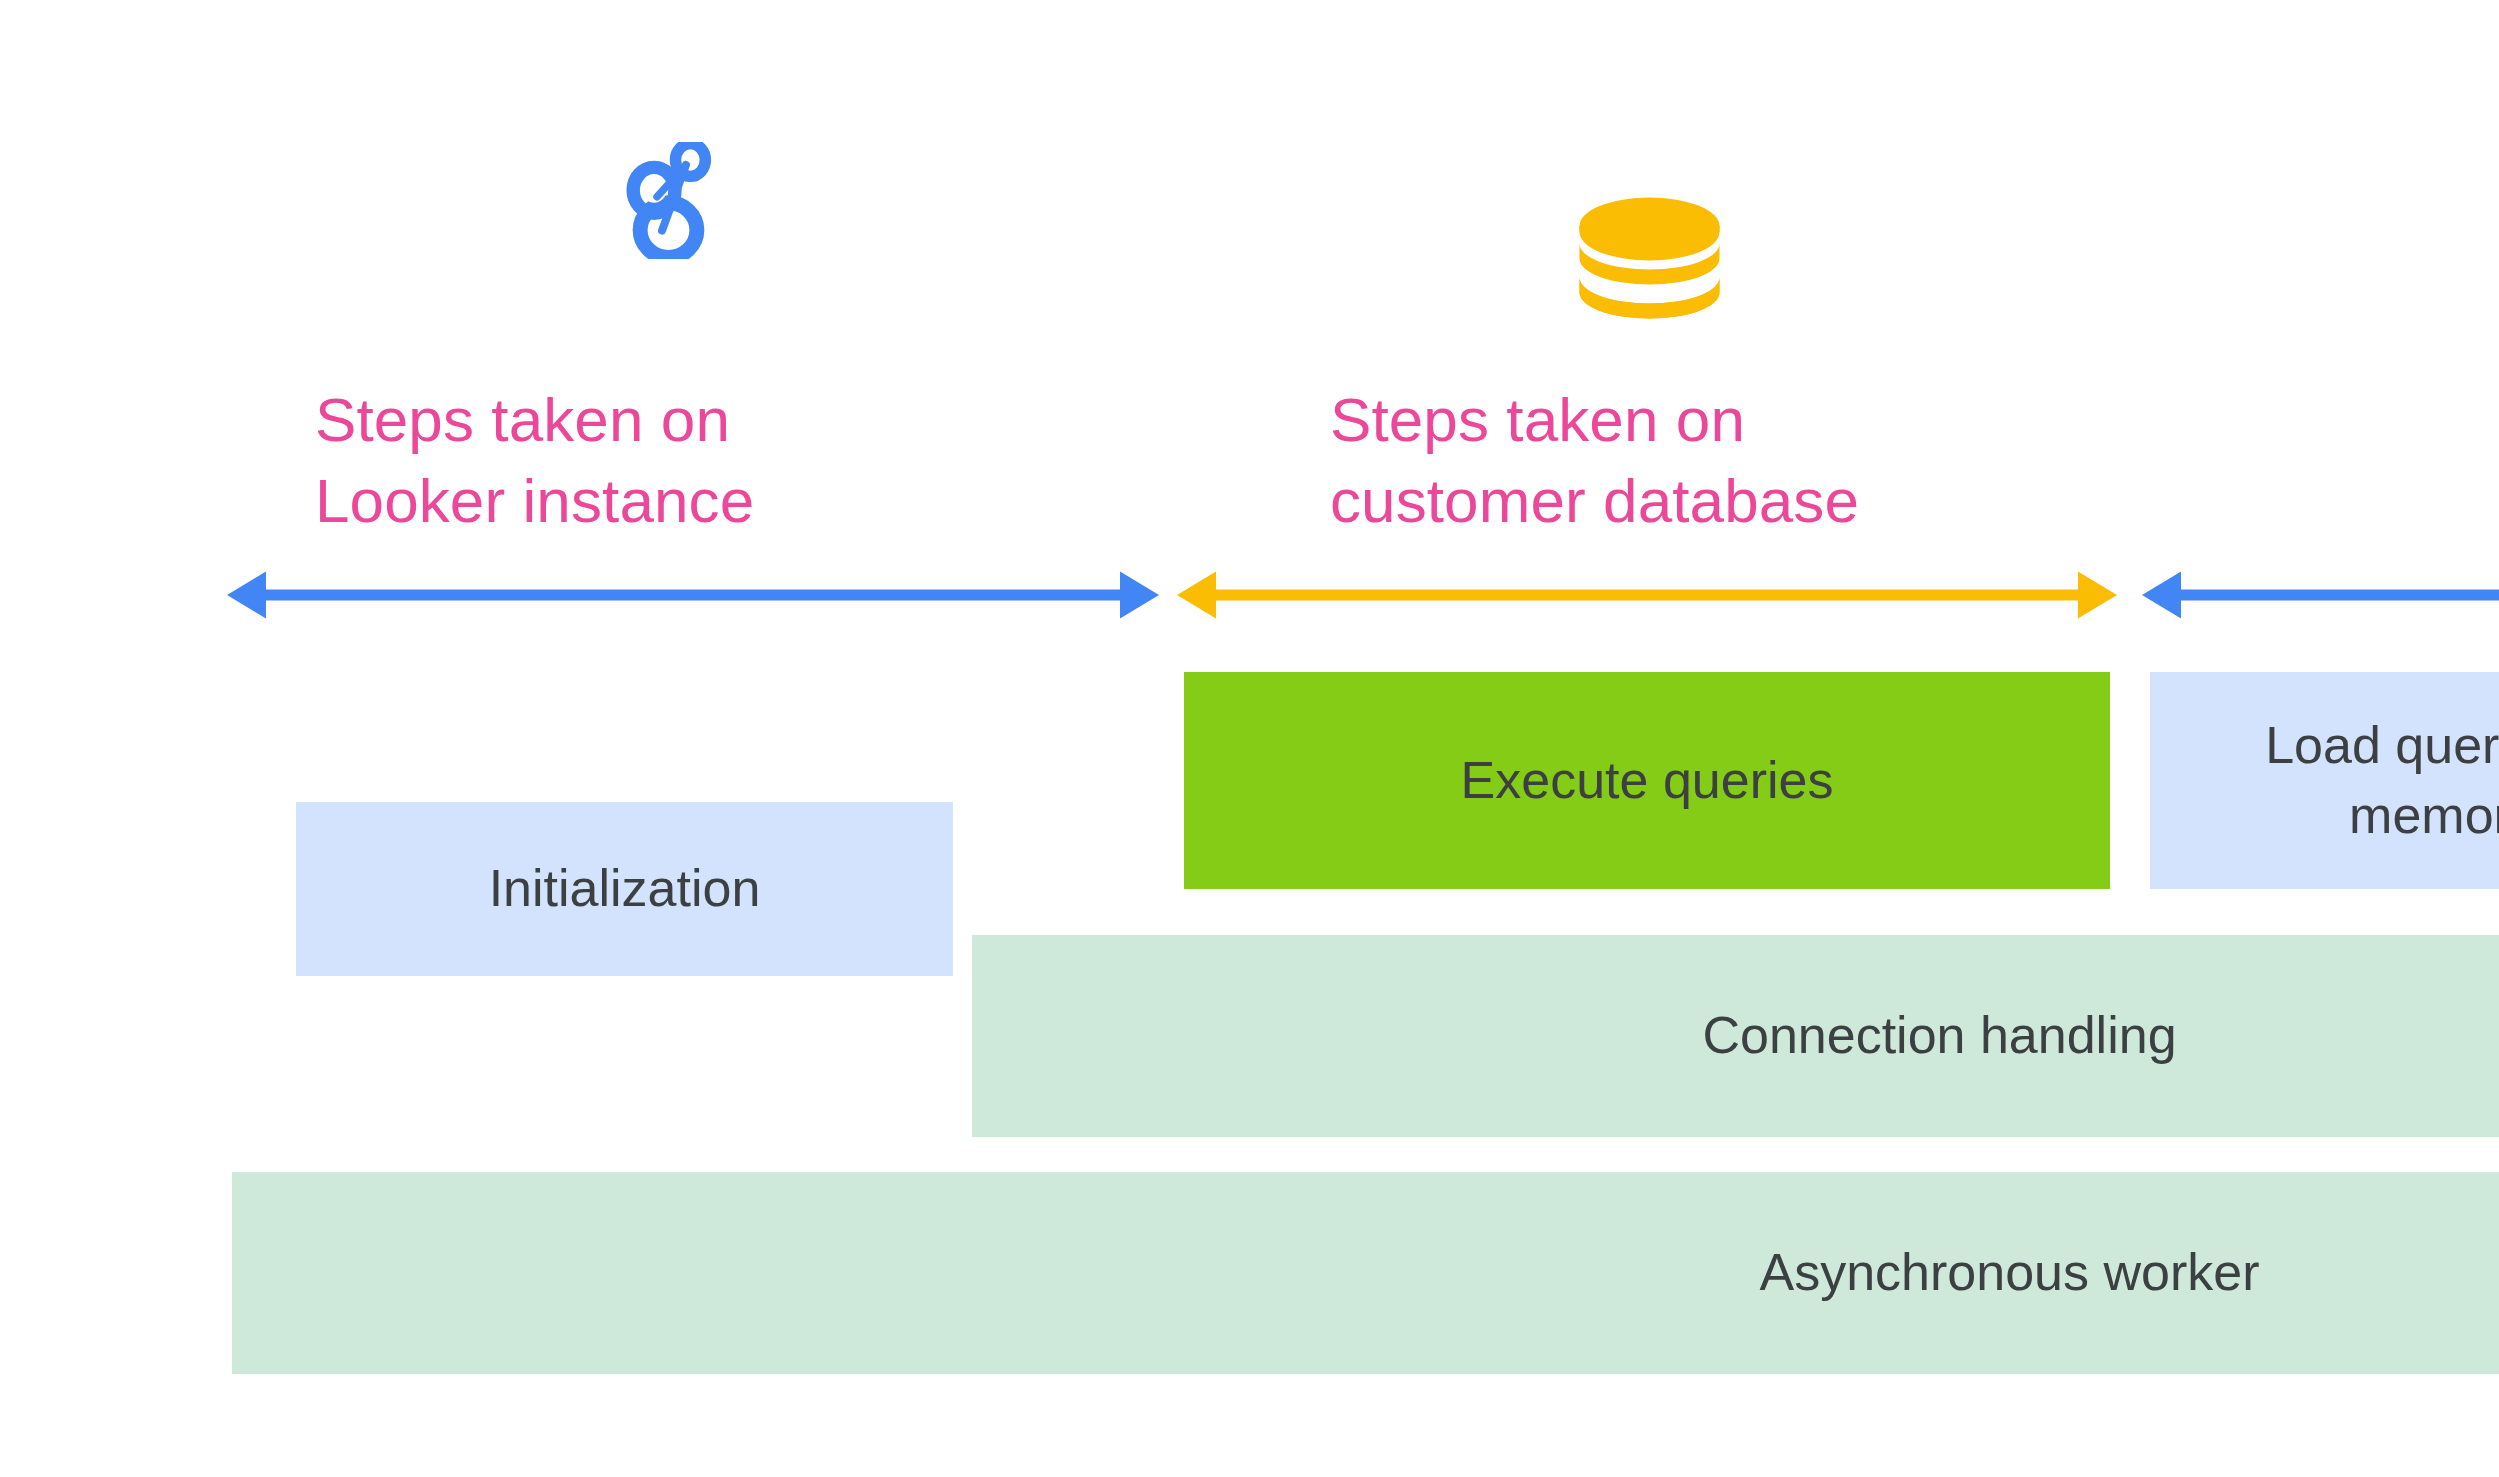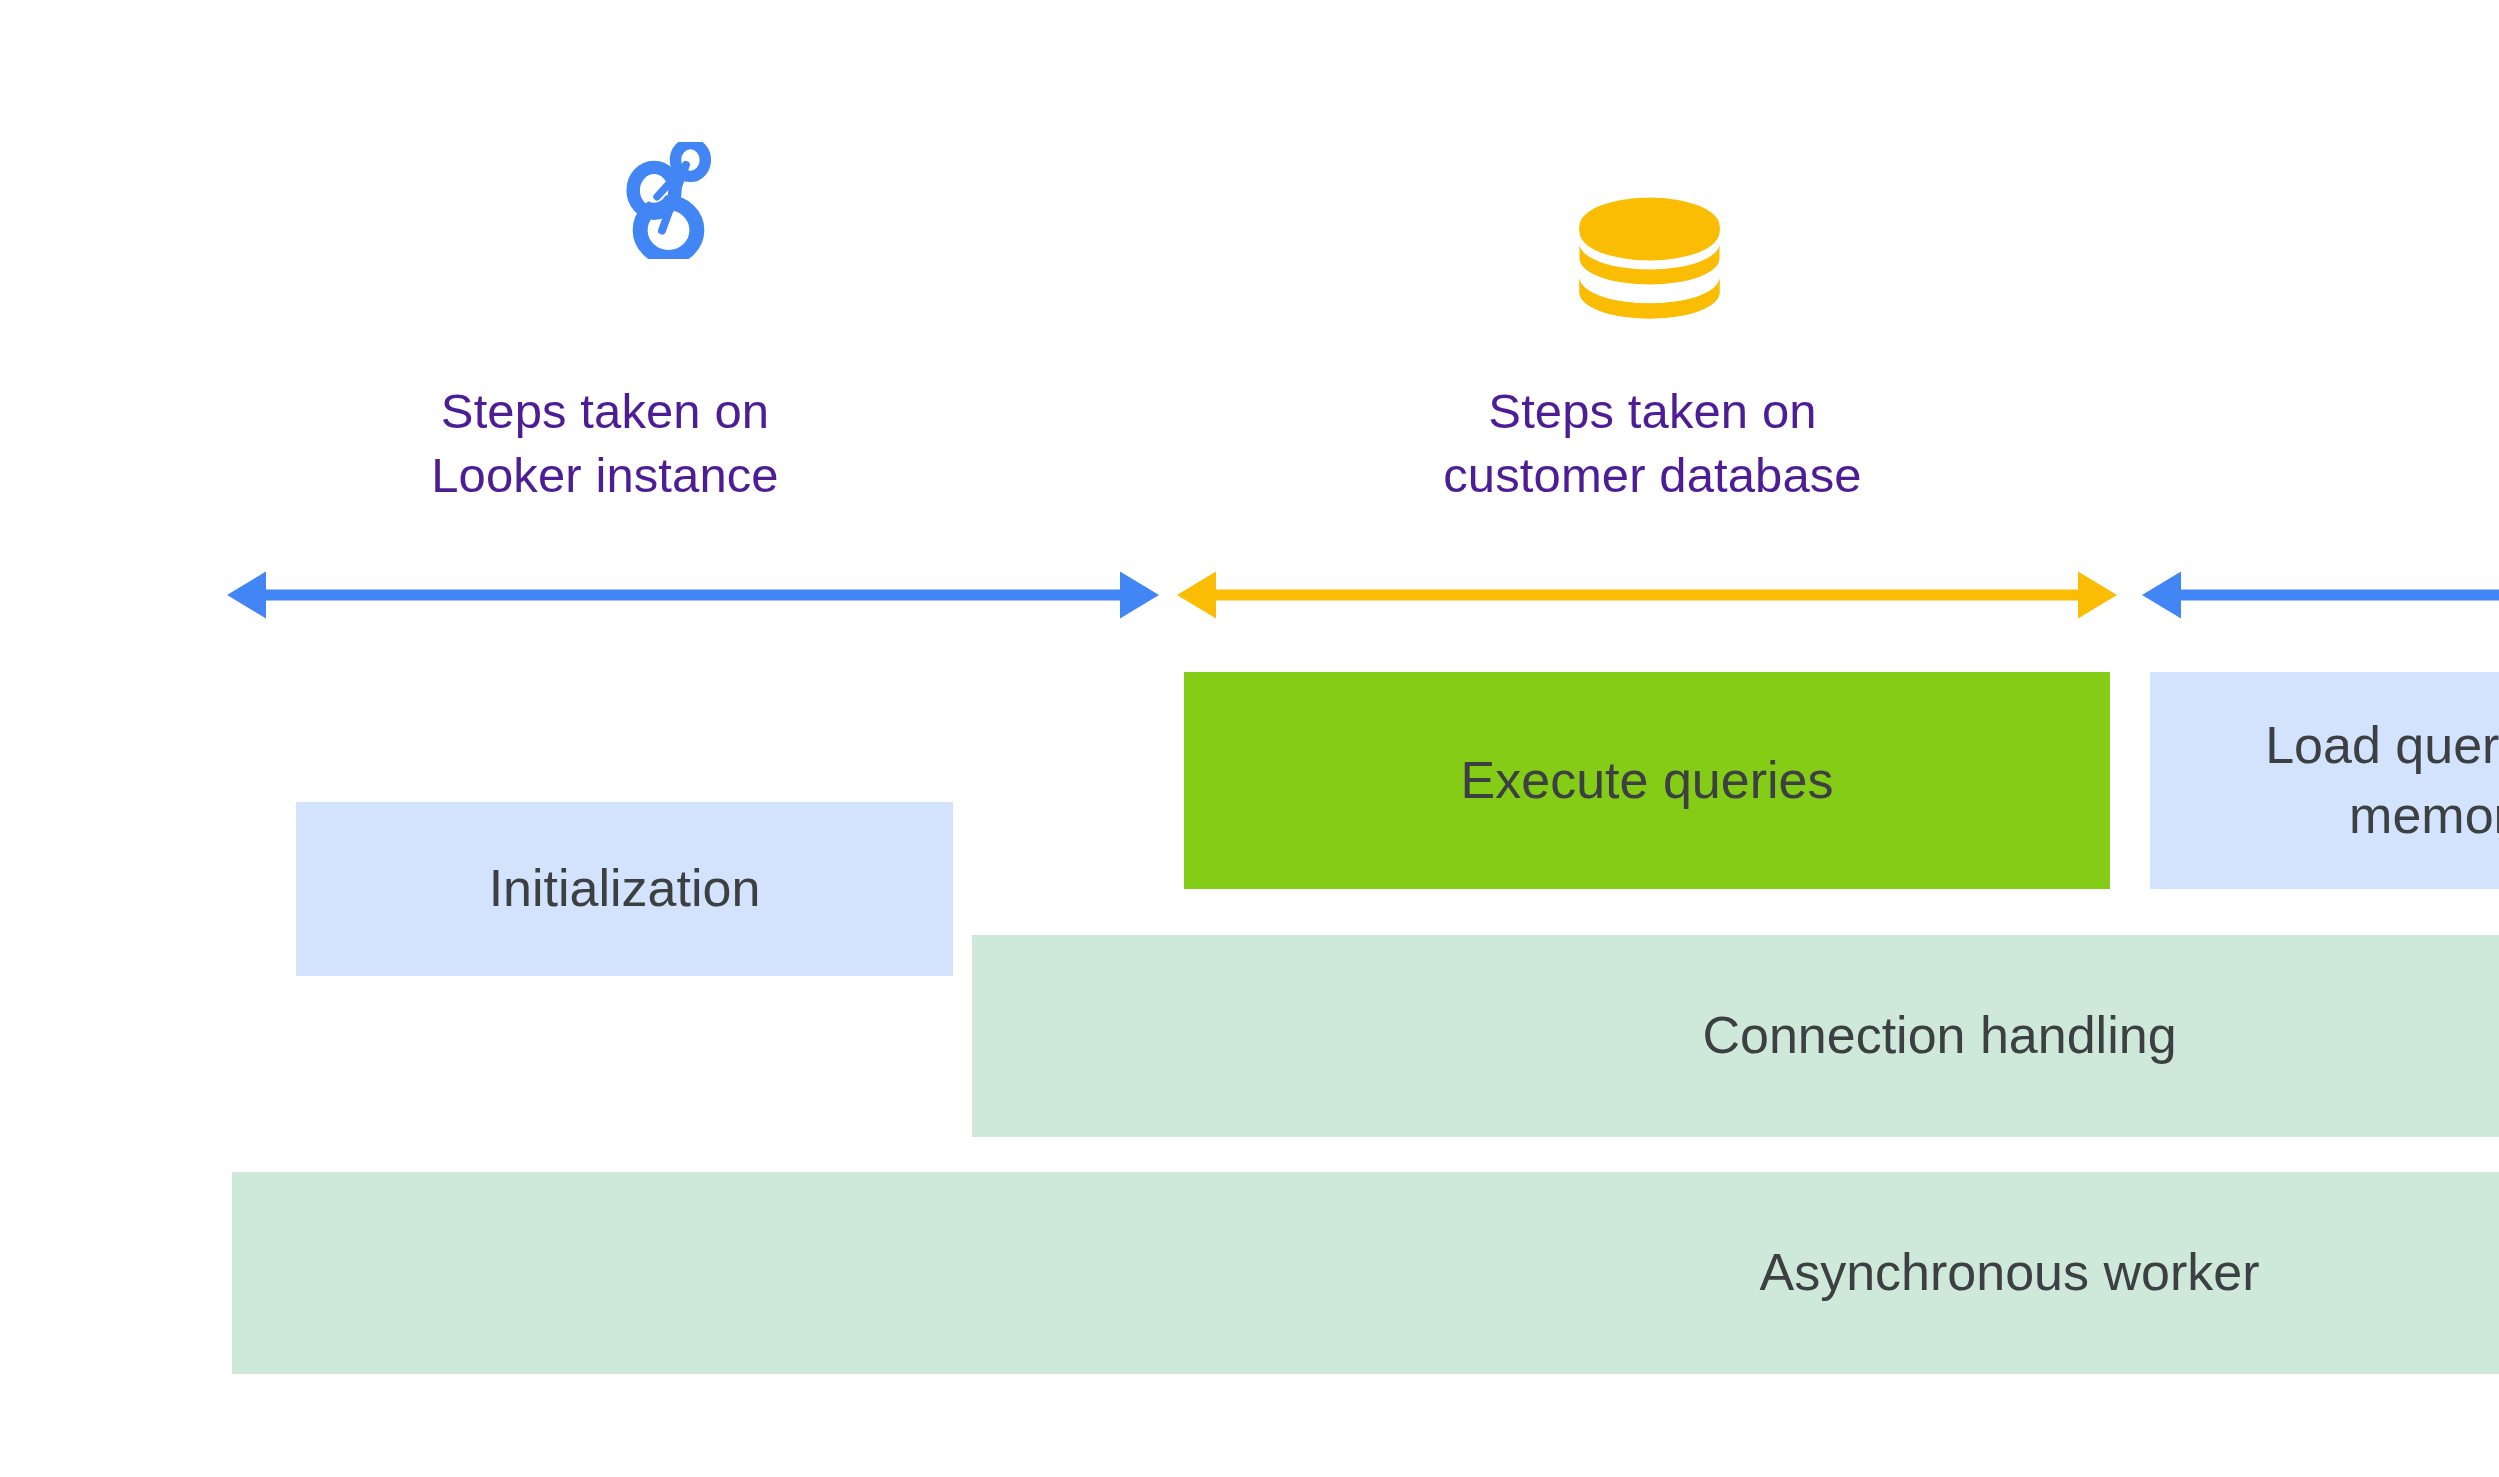--- a/index.html
+++ b/index.html
@@ -24,24 +24,23 @@
   
   .icon-wrap {
     position: absolute;
     display: block;
   }
   .icon-wrap svg { display: block; }
 
   
   .section-caption {
     position: absolute;
-    text-align: center;
-    font-size: 49px;
+    font-size: 62px;
     line-height: 1.30;
-    color: #4c1d95;
+    color: #ec4899;
     font-weight: 400;
     letter-spacing: 0.1px;
     white-space: pre-line;
   }
 
   
   .arrow-svg {
     position: absolute;
     display: block;
   }

